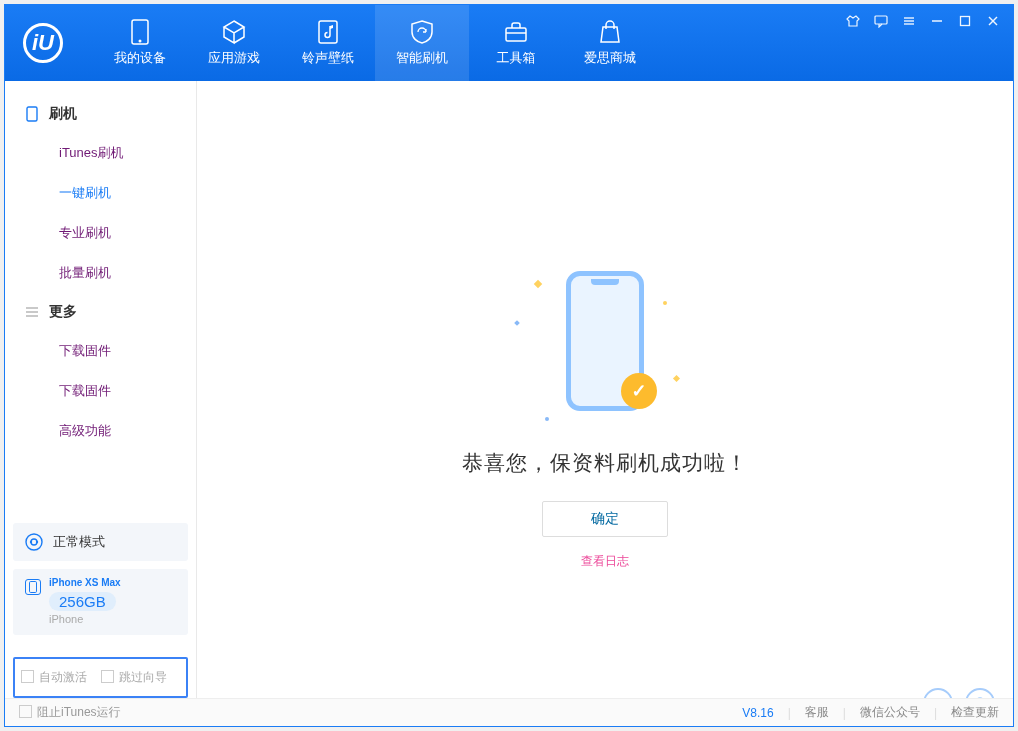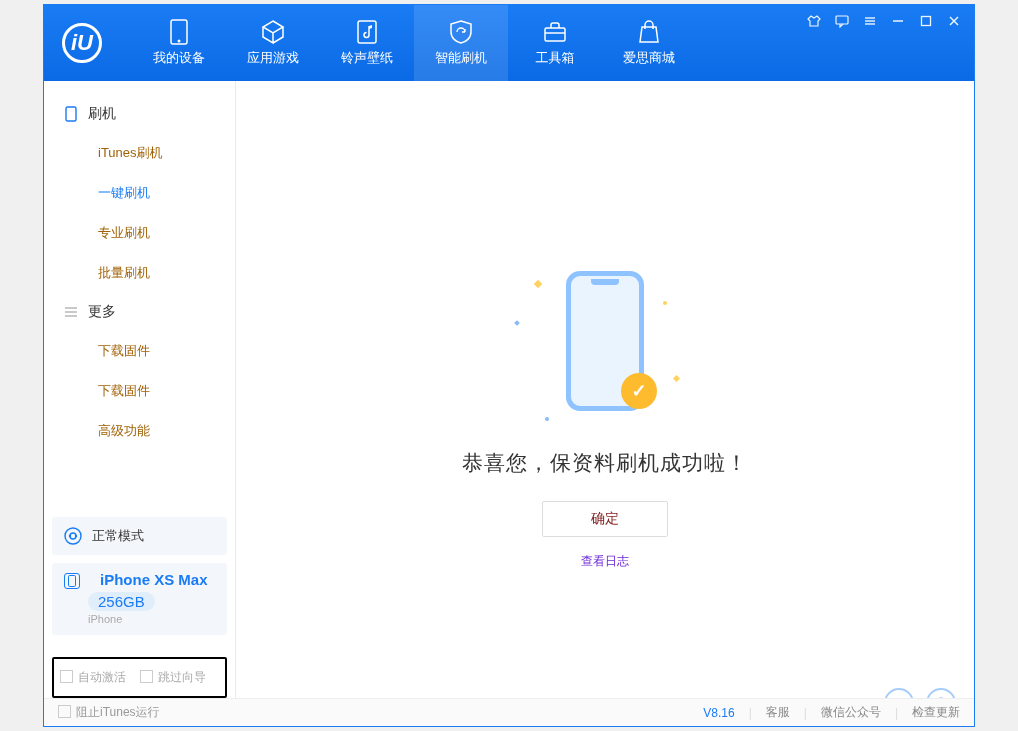--- a/index.html
+++ b/index.html
@@ -1,17 +1,17 @@
 <!DOCTYPE html>
 <html><head>
 <meta charset="utf-8">
 <style>
 * { margin: 0; padding: 0; box-sizing: border-box; font-family: "Microsoft YaHei", "PingFang SC", sans-serif; }
 body { background: #f0f0f0; display: flex; justify-content: center; align-items: flex-start; padding: 4px; }
-.window { width: 932px; height: 723px; border: 1px solid #1a7cf5; background: #fff; position: relative; overflow: hidden; }
+.window { width: 1010px; height: 723px; border: 1px solid #1a7cf5; background: #fff; position: relative; overflow: hidden; }
 
 
 .header { height: 76px; background: linear-gradient(180deg, #1a7cf5 0%, #0a6ae5 100%); display: flex; align-items: center; }
 .logo { display: flex; align-items: center; gap: 8px; padding: 0 18px; }
 .logo-mark { width: 40px; height: 40px; border-radius: 50%; border: 3px solid #fff; display: flex; align-items: center; justify-content: center; color: #fff; font-size: 22px; font-weight: bold; font-style: italic; }
 .logo-text .cn { color: #fff; font-size: 20px; font-weight: bold; letter-spacing: 1px; }
 .logo-text .en { color: #cfe3fb; font-size: 11px; }
 
 .nav { display: flex; height: 100%; margin-left: 12px; }
 .nav-item { width: 94px; display: flex; flex-direction: column; align-items: center; justify-content: center; gap: 4px; color: #fff; font-size: 13px; cursor: pointer; position: relative; }
@@ -21,54 +21,54 @@
 .window-controls { position: absolute; top: 8px; right: 12px; display: flex; gap: 12px; color: #edf5ff; font-size: 13px; }
 .wc { width: 16px; height: 16px; display: flex; align-items: center; justify-content: center; cursor: pointer; }
 
 .header-right { position: absolute; right: 18px; bottom: 8px; display: flex; gap: 12px; }
 .circle-btn { width: 30px; height: 30px; border: 2px solid #a6ccfb; border-radius: 50%; display: flex; align-items: center; justify-content: center; color: #a6ccfb; cursor: pointer; }
 
 
 .body { display: flex; height: calc(100% - 76px - 28px); }
 .sidebar { width: 192px; border-right: 1px solid #e9e9e9; display: flex; flex-direction: column; }
 .side-scroll { flex: 1; overflow: hidden; padding-top: 14px; }
-.side-group-title { display: flex; align-items: center; gap: 10px; padding: 10px 20px; font-size: 14px; color: #333; font-weight: normal; }
+.side-group-title { display: flex; align-items: center; gap: 10px; padding: 10px 20px; font-size: 14px; color: #333; font-weight: bold; }
 .side-group-title .ico { width: 14px; height: 14px; display: flex; align-items: center; justify-content: center; }
-.side-item { padding: 11px 20px 11px 54px; font-size: 13px; color: #a16207; cursor: pointer; }
+.side-item { padding: 11px 20px 11px 54px; font-size: 13px; color: #701a75; cursor: pointer; }
 .side-item.active { color: #1a7cf5; }
 
 .side-bottom { padding: 8px; }
 .side-card { background: #f3f6fa; border-radius: 3px; padding: 10px 12px; margin-bottom: 8px; display: flex; align-items: center; gap: 10px; font-size: 13px; color: #333; }
 .side-card.device { display: block; }
-.devname { color: #1a7cf5; font-size: 15px; font-weight: bold; margin-left: 36px; margin-top: -18px; }
+.devname { color: #1a7cf5; font-size: 10px; font-weight: bold; margin-left: 24px; margin-top: -18px; }
 .devname-row { display:flex; align-items:center; gap:10px; }
 .dev-icon { width:16px; height:16px; border:1.5px solid #1a7cf5; border-radius:3px; display:flex; align-items:center; justify-content:center; }
 .chip { display: inline-block; background: #e0eefc; color: #1a7cf5; font-size: 15px; padding: 1px 10px; border-radius: 10px; margin-left: 24px; margin-top: 4px; }
 .devtype { color: #aaa; font-size: 11px; margin-left: 24px; margin-top: 2px; }
 
-.flag-row { border: 2px solid #000000; border-radius: 2px; margin: 6px 8px 0 8px; padding: 10px 6px; display: flex; gap: 14px; align-items: center; font-size: 12px; color: #aaa; }
+.flag-row { border: 2px solid #3b82f6; border-radius: 2px; margin: 6px 8px 0 8px; padding: 10px 6px; display: flex; gap: 14px; align-items: center; font-size: 12px; color: #aaa; }
 .cbox { width: 13px; height: 13px; border: 1px solid #ccc; display: inline-block; margin-right: 5px; vertical-align: -2px; }
 
 
 .main { flex: 1; position: relative; display: flex; flex-direction: column; align-items: center; }
 .phone-illus { margin-top: 190px; position: relative; width: 140px; height: 150px; display:flex; justify-content:center; }
 .phone-body { width: 78px; height: 140px; border: 5px solid #8ec3ff; border-radius: 14px; background: #eaf4ff; position: relative; }
 .phone-notch { position:absolute; top:3px; left:50%; transform:translateX(-50%); width:28px; height:6px; background:#8ec3ff; border-radius: 0 0 4px 4px; }
 .check-badge { position: absolute; right: 18px; bottom: 12px; width: 36px; height: 36px; background: #fdbb2d; border-radius: 50%; display: flex; align-items: center; justify-content: center; color: #fff; font-size: 18px; font-weight: bold; }
 .sparkle { position: absolute; width: 6px; height: 6px; background: #ffd25f; transform: rotate(45deg); }
 .sparkle.s1 { top: 10px; left: 0; }
 .sparkle.s2 { top: 50px; left: -20px; width:4px; height:4px; background:#88b9f7; }
 .sparkle.s3 { bottom: 40px; right: -4px; width:5px;height:5px; }
 .dot { position:absolute; width:4px; height:4px; border-radius:50%; }
 .dot.d1 { top:30px; right:8px; background:#ffd25f; }
 .dot.d2 { bottom:0; left:10px; background:#88b9f7; }
 
 .success-msg { font-size: 21px; color: #333; margin-top: 28px; letter-spacing: 1px; }
-.ok-btn { margin-top: 24px; border: 1px solid #ddd; background: #fff; padding: 8px 48px; font-size: 14px; color: #7f1d1d; cursor: pointer; border-radius: 2px; }
-.log-link { margin-top: 16px; font-size: 12px; color: #6d28d9; cursor: pointer; }
+.ok-btn { margin-top: 24px; border: 1px solid #ddd; background: #fff; padding: 8px 48px; font-size: 14px; color: #0369a1; cursor: pointer; border-radius: 2px; }
+.log-link { margin-top: 16px; font-size: 12px; color: #ec4899; cursor: pointer; }
 
 
 .footer { position: absolute; bottom: 0; left: 0; right: 0; height: 28px; border-top: 1px solid #eee; background: #fafafa; display: flex; align-items: center; padding: 0 14px; font-size: 12px; color: #999; }
 .footer .spacer { flex: 1; }
 .footer .fl { margin-left: 14px; cursor: pointer; color:#888; }
 .footer .sep { margin-left: 14px; color: #ddd; }
 .footer .ver { color: #1a7cf5; }
 
 svg { display: block; }
 </style>

